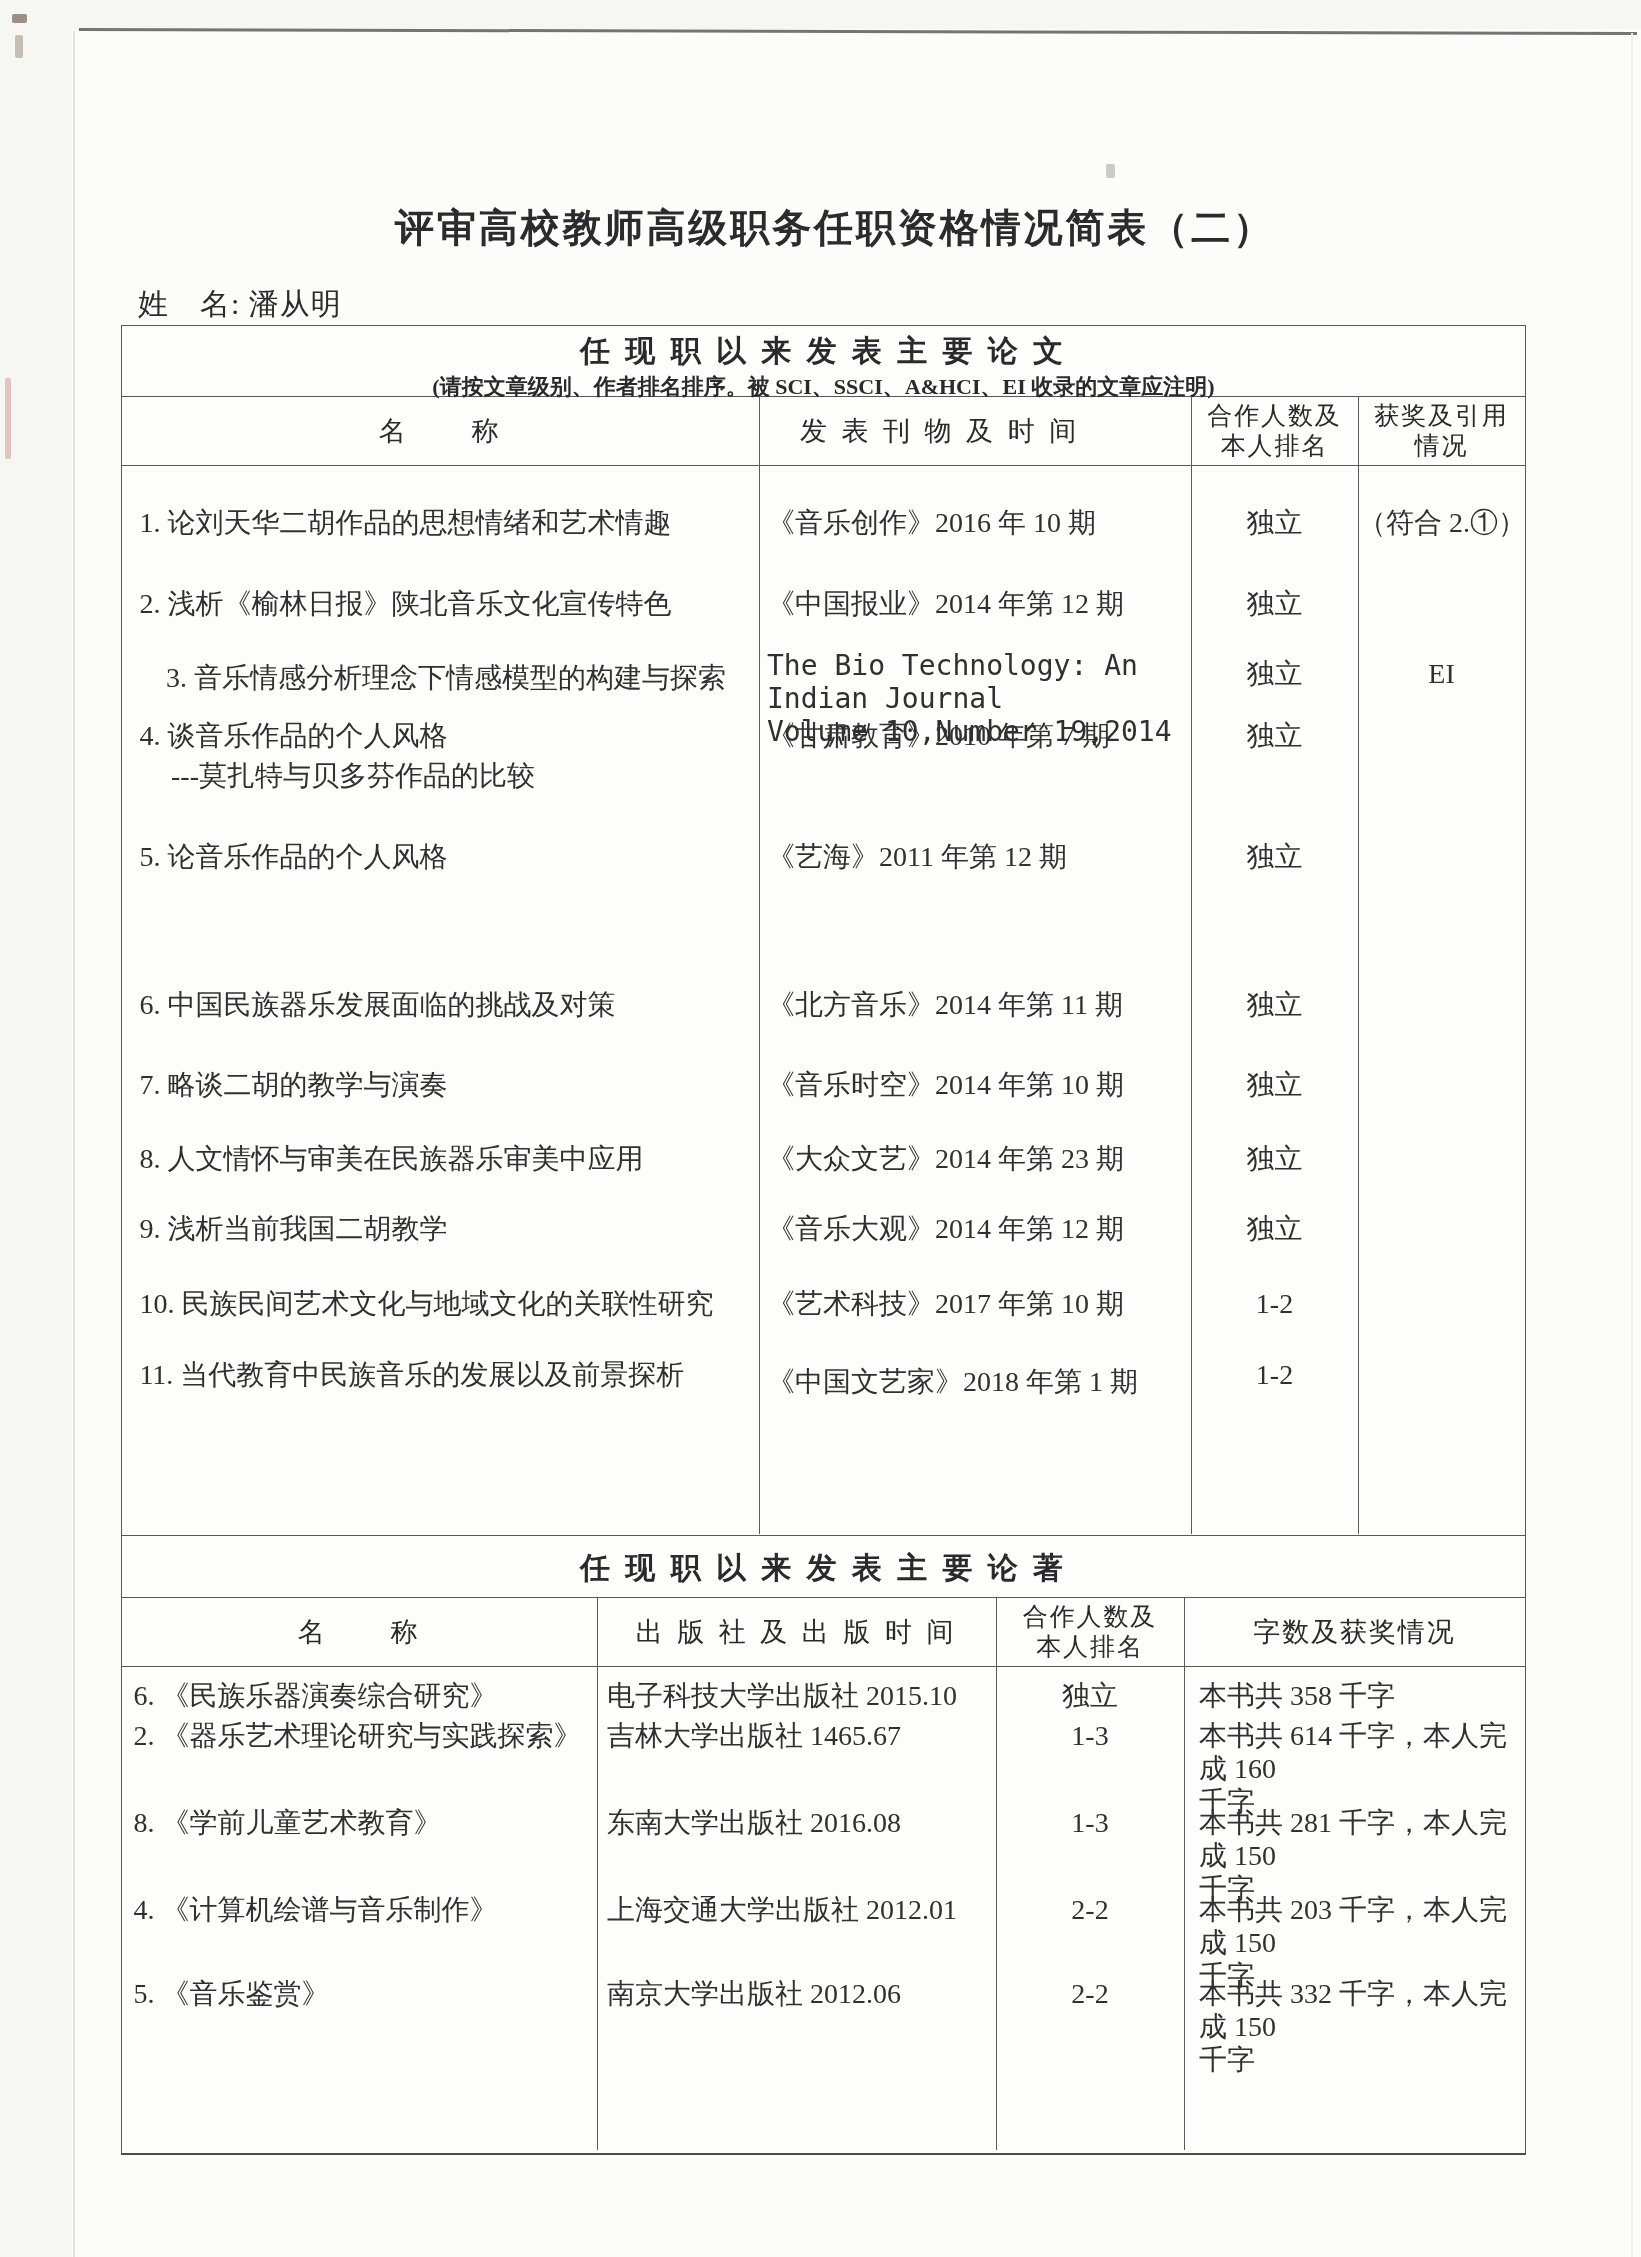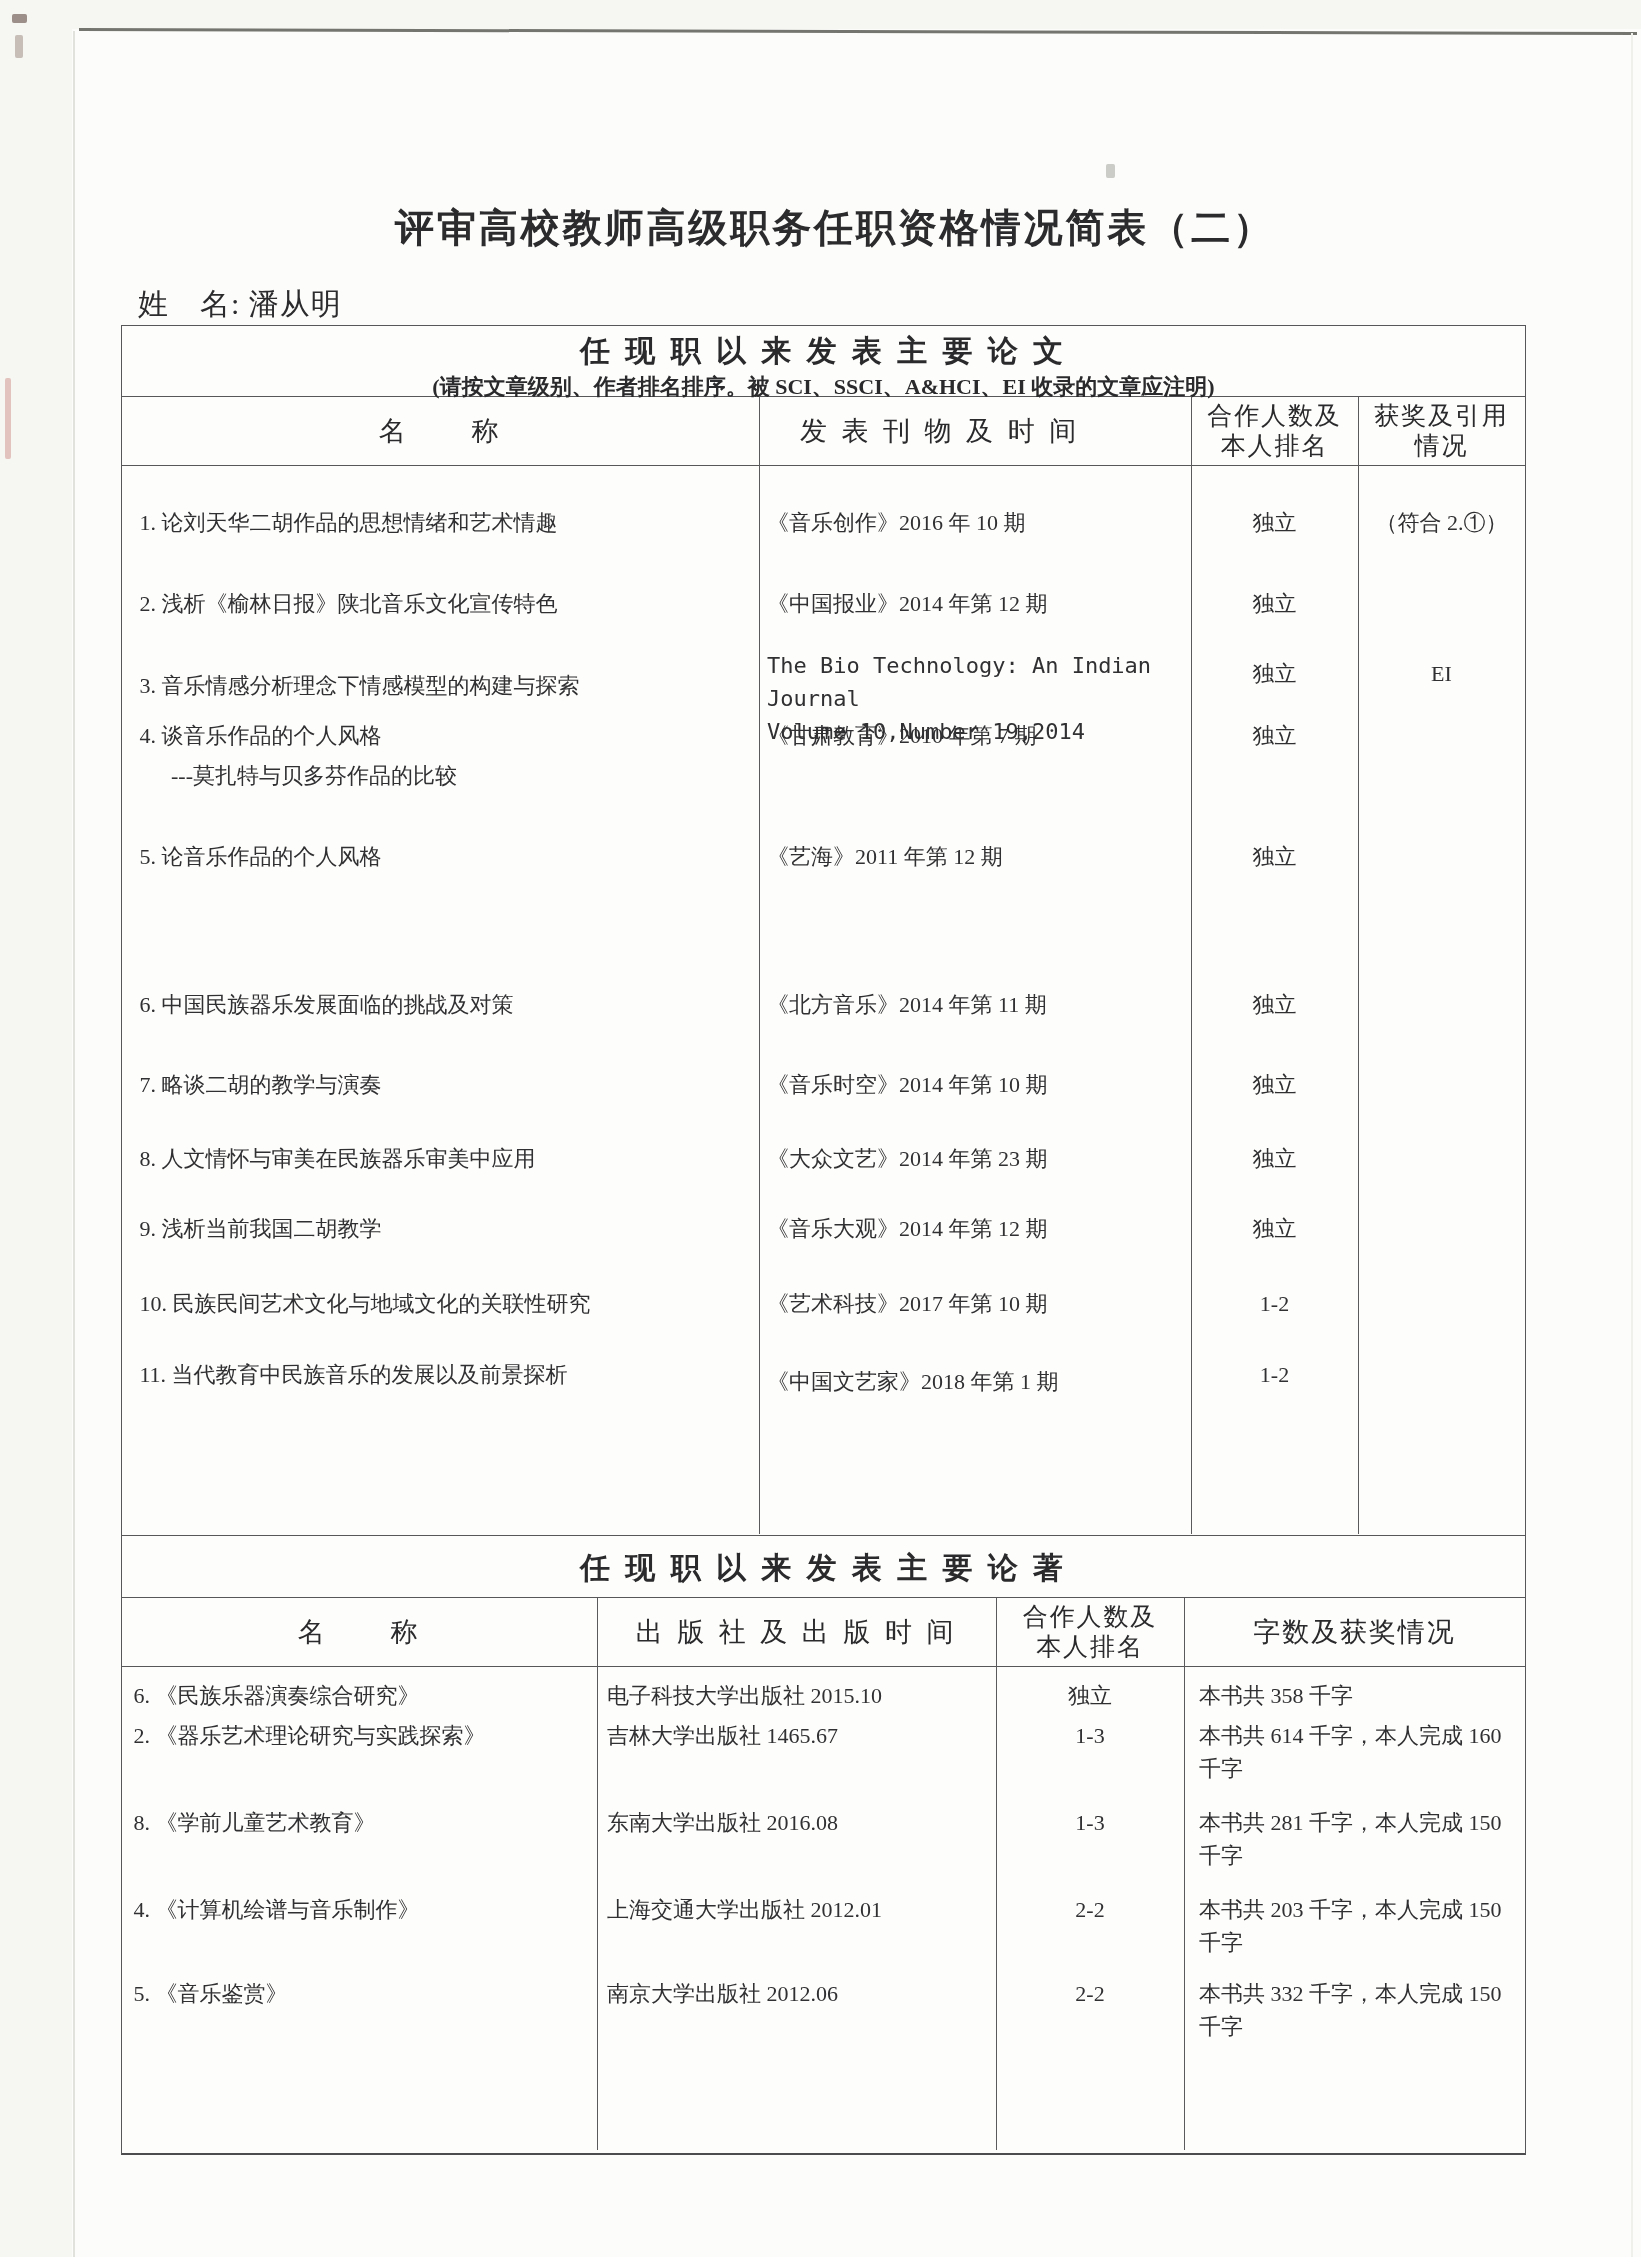--- a/index.html
+++ b/index.html
@@ -35,21 +35,21 @@
   .hcell{position:absolute;top:0;height:100%;display:flex;align-items:center;justify-content:center;
     font-size:27px;color:#2a2a2c;text-align:center;white-space:pre-line;line-height:30px;letter-spacing:1.9px;}
   .hcell.sp{letter-spacing:3.9px;}
 
   .tbody{position:absolute;left:0;width:100%;}
   .t1 .tbody{top:140px;height:1068px;}
   .t2 .tbody{top:130px;height:484px;}
   .vline{position:absolute;top:0;width:1px;height:100%;background:#5a5a5c;}
 
   .row{position:absolute;left:0;width:100%;height:0;overflow:visible;}
-  .row span{position:absolute;display:block;font-size:22px;line-height:33px;color:#303032;white-space:nowrap;}
+  .row span{position:absolute;display:block;font-size:28px;line-height:33px;color:#303032;white-space:nowrap;}
 
   
   .pc1{left:17.4px;width:613px;}
   .pc1b{left:49px;top:40px;}
   .pc2{left:645px;width:415px;}
   .pc3{left:1069px;width:167px;text-align:center;}
   .pc4{left:1236px;width:167px;text-align:center;}
   .mono{font-family:"DejaVu Sans Mono","Liberation Mono",monospace;font-size:24px;white-space:pre-line !important;line-height:39px;}
 
   
@@ -122,21 +122,21 @@
         <span class="pc2">《音乐创作》2016 年 10 期</span>
         <span class="pc3">独立</span>
         <span class="pc4">（符合 2.①）</span>
       </div>
       <div class="row" style="top:121px;">
         <span class="pc1">2. 浅析《榆林日报》陕北音乐文化宣传特色</span>
         <span class="pc2">《中国报业》2014 年第 12 期</span>
         <span class="pc3">独立</span>
       </div>
       <div class="row" style="top:183px;">
-        <span class="pc1" style="top:20px;">3. 音乐情感分析理念下情感模型的构建与探索</span>
+        <span class="pc1" style="top:12px;text-align:center;">3. 音乐情感分析理念下情感模型的构建与探索</span>
         <span class="pc2 mono">The Bio Technology: An Indian Journal
 Volume 10,Number 19,2014</span>
         <span class="pc3" style="top:7.7px;">独立</span>
         <span class="pc4" style="top:7.7px;">EI</span>
       </div>
       <div class="row" style="top:253px;">
         <span class="pc1">4. 谈音乐作品的个人风格</span>
         <span class="pc1 pc1b">---莫扎特与贝多芬作品的比较</span>
         <span class="pc2">《甘肃教育》2010 年第 7 期</span>
         <span class="pc3">独立</span>

